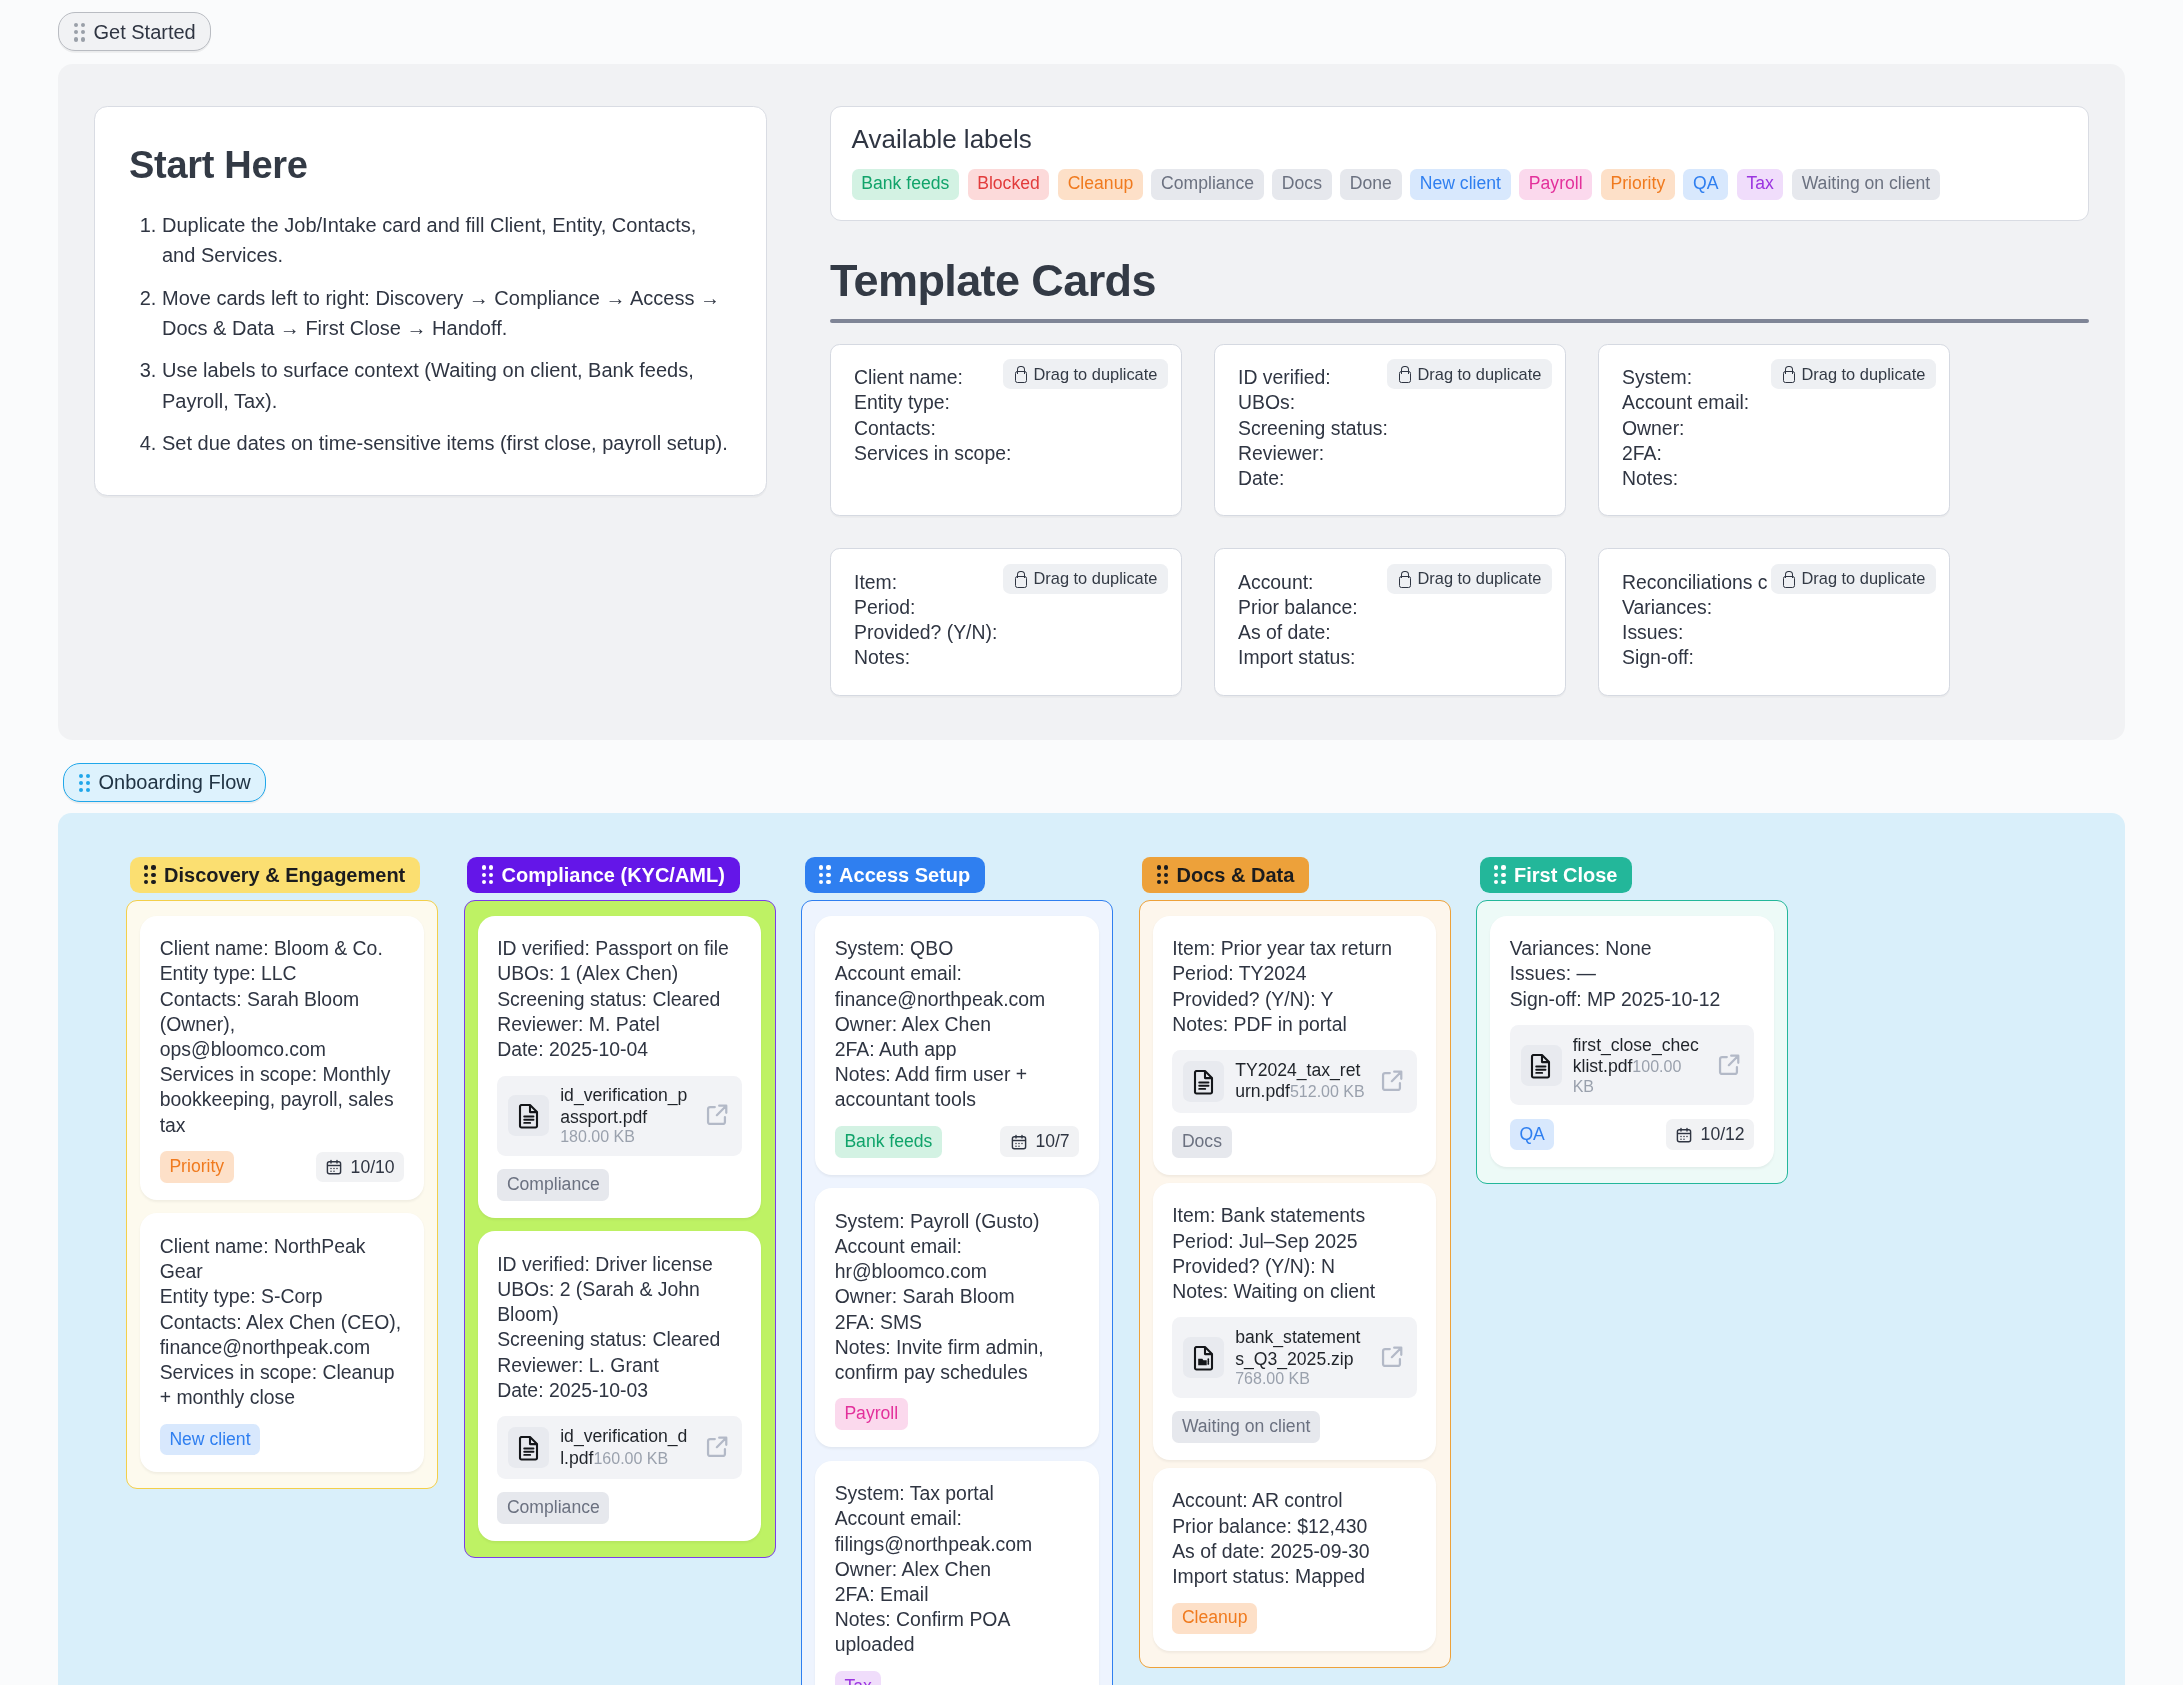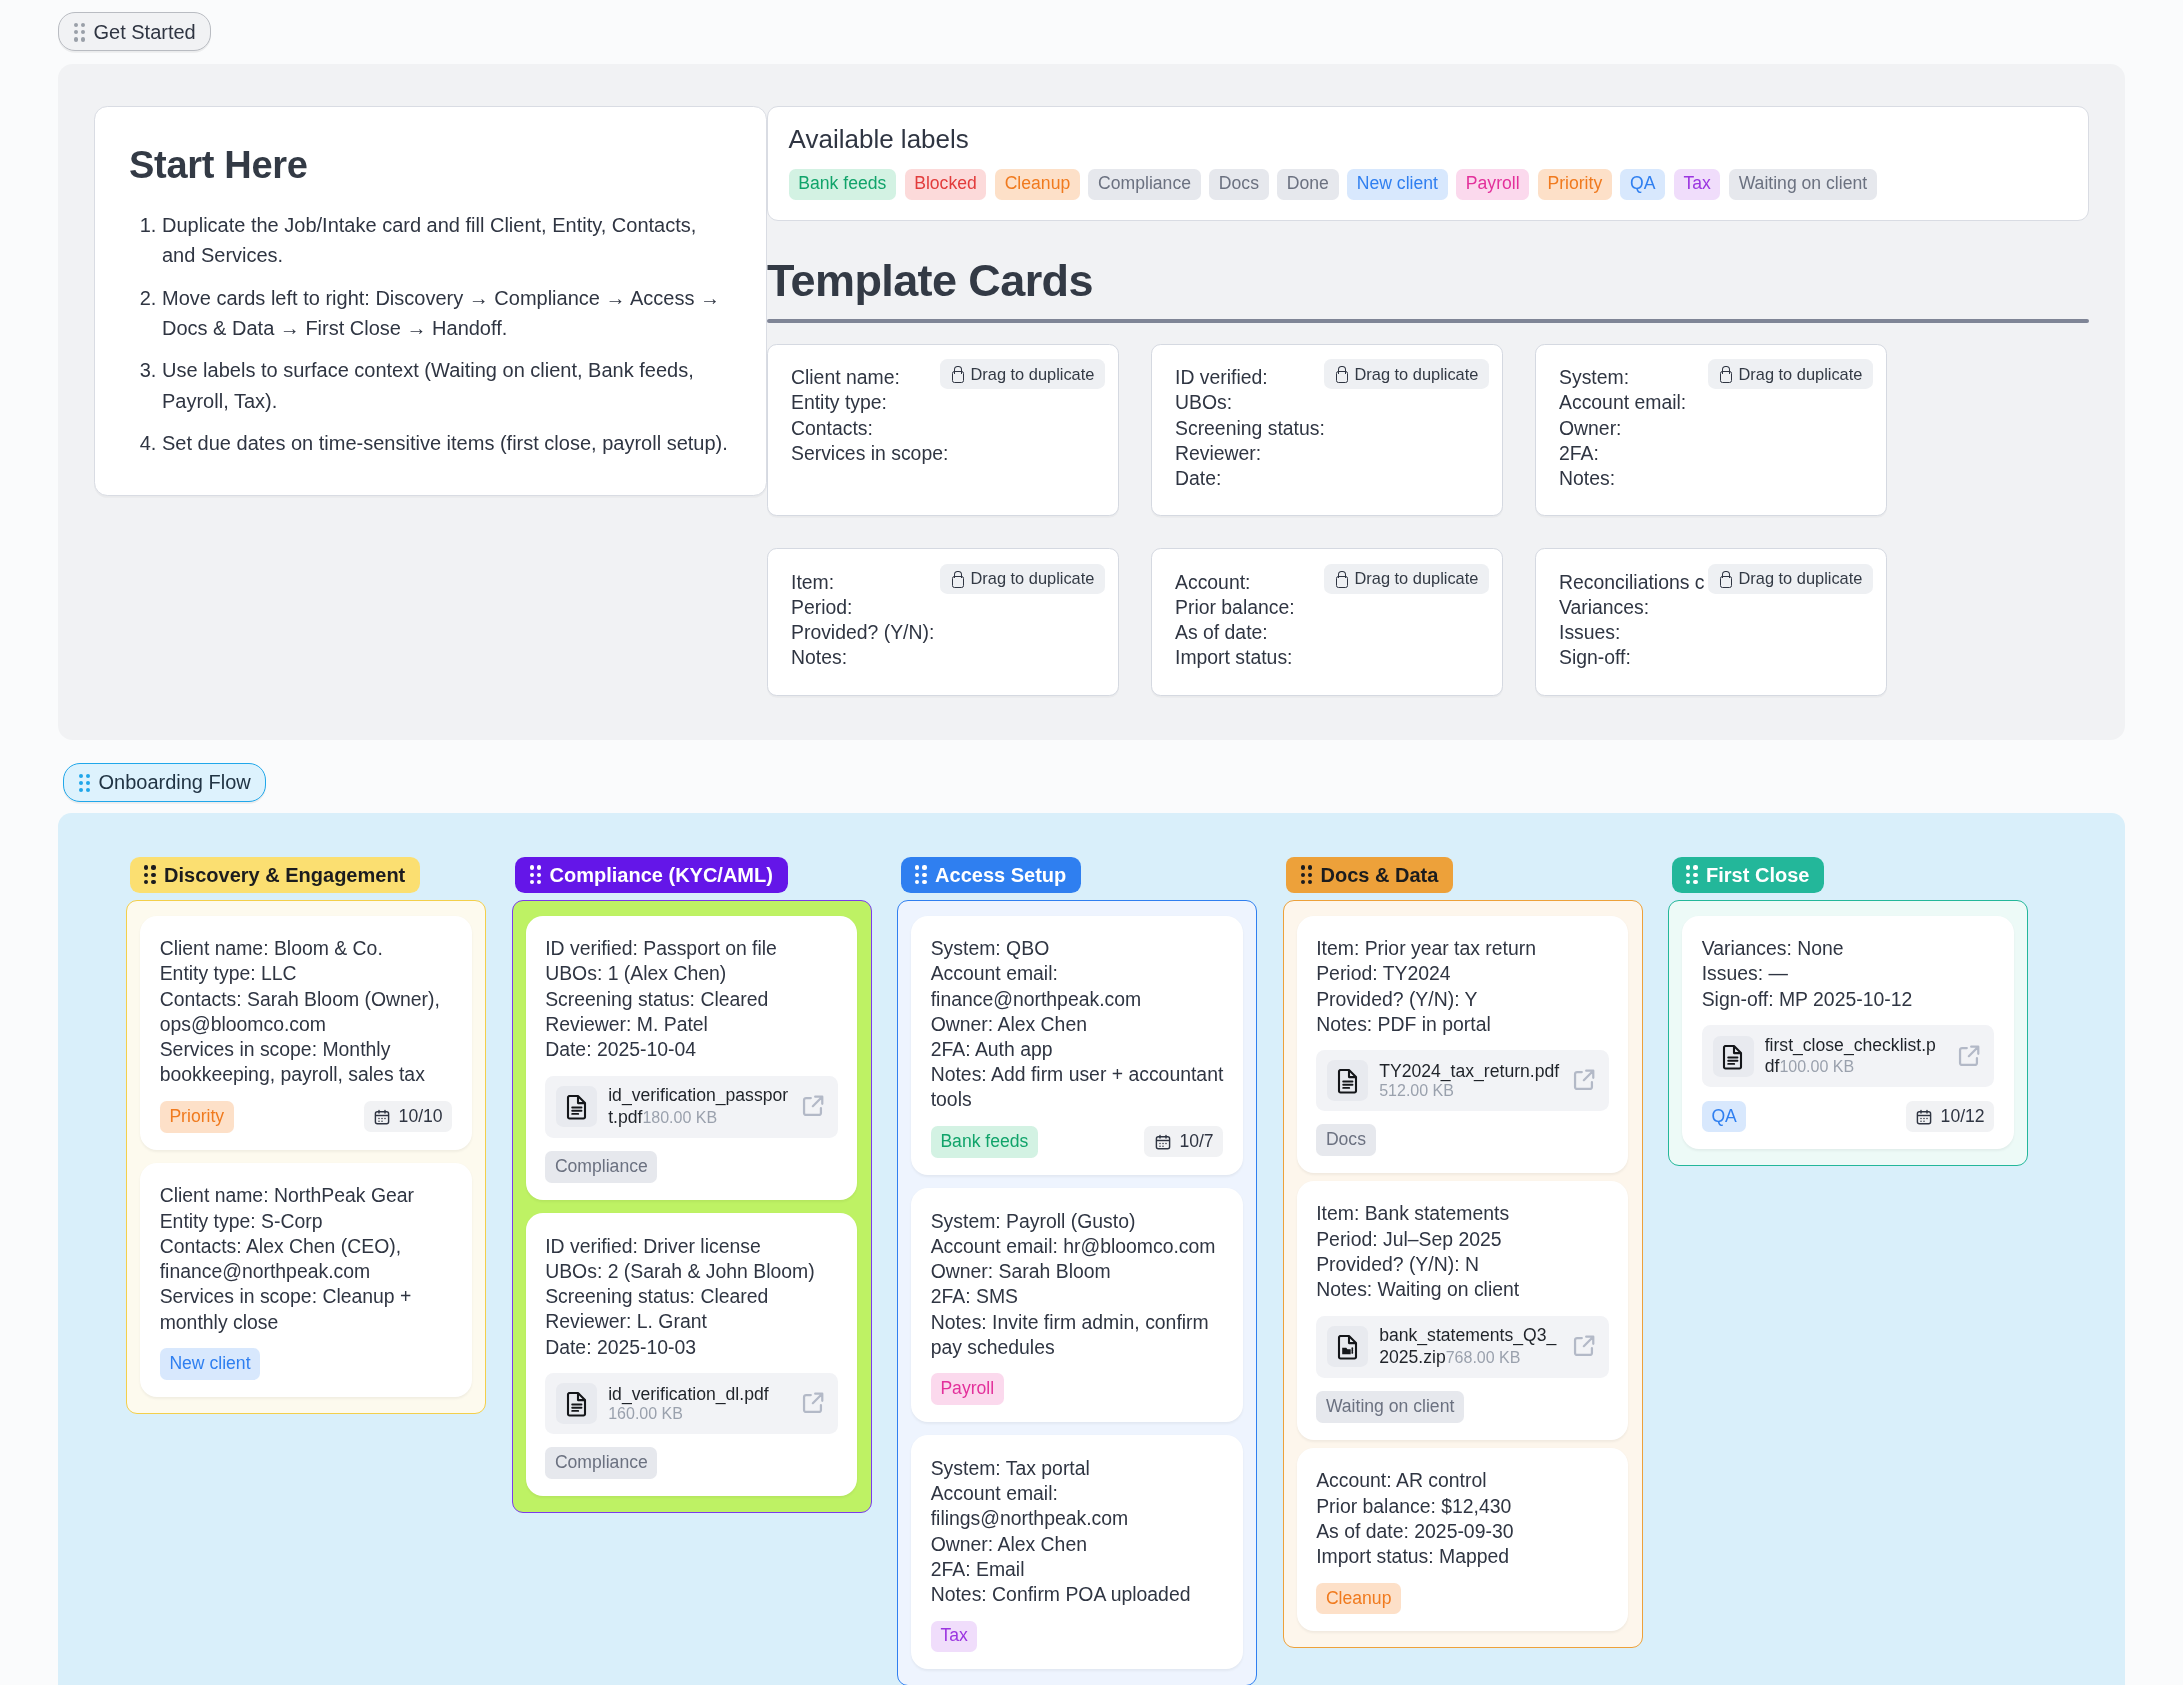--- a/index.html
+++ b/index.html
@@ -34,21 +34,21 @@
 
   #tab-row-1{ padding:12px 0 0 58px; }
   #tab-row-2{ padding:0 0 0 63px; }
 
   
   .panel-getstarted{
     margin:13.3px 58px 0 58px;
     background:#f1f2f4;
     border-radius:14.6px;
     padding:42px 36px 44px 36px;
-    display:flex; 
+    display:flex; gap:63px;
   }
   .start-card{
     width:673px; flex:none; align-self:flex-start;
     background:#fff; border:1.8px solid #d9dce3; border-radius:13.3px;
     padding:28px 34px 36px 34px;
     box-shadow:0 1.8px 0 rgba(0,0,0,.03);
   }
   .start-card h1{
     margin:8.5px 0 23px 0; font-size:38px; font-weight:700; letter-spacing:-0.3px; color:#333a45;
   }
@@ -101,21 +101,21 @@
     border:1.8px solid #2f3542; border-bottom:none; border-radius:3.6px 3.6px 0 0;
   }
 
   
   .board{
     margin:11px 58px 0 58px;
     background:#d9effa; border-radius:13.3px;
     padding:44px 36px 72px 68px;
     display:flex; gap:25.5px; align-items:flex-start;
   }
-  .col{ width:360px; flex:none; }
+  .col{ width:312px; flex:none; }
   .col-head{
     display:inline-flex; align-items:center; gap:8.5px;
     padding:8px 14.6px; border-radius:9.7px;
     font-size:20px; font-weight:700; line-height:1; white-space:nowrap;
     margin-left:3.6px;
   }
   .col-body{
     margin-top:7.3px;
     border-radius:11px; border:1.8px solid; padding:14.6px 13.3px 16px 13.3px;
     display:flex; flex-direction:column; gap:13.3px;

